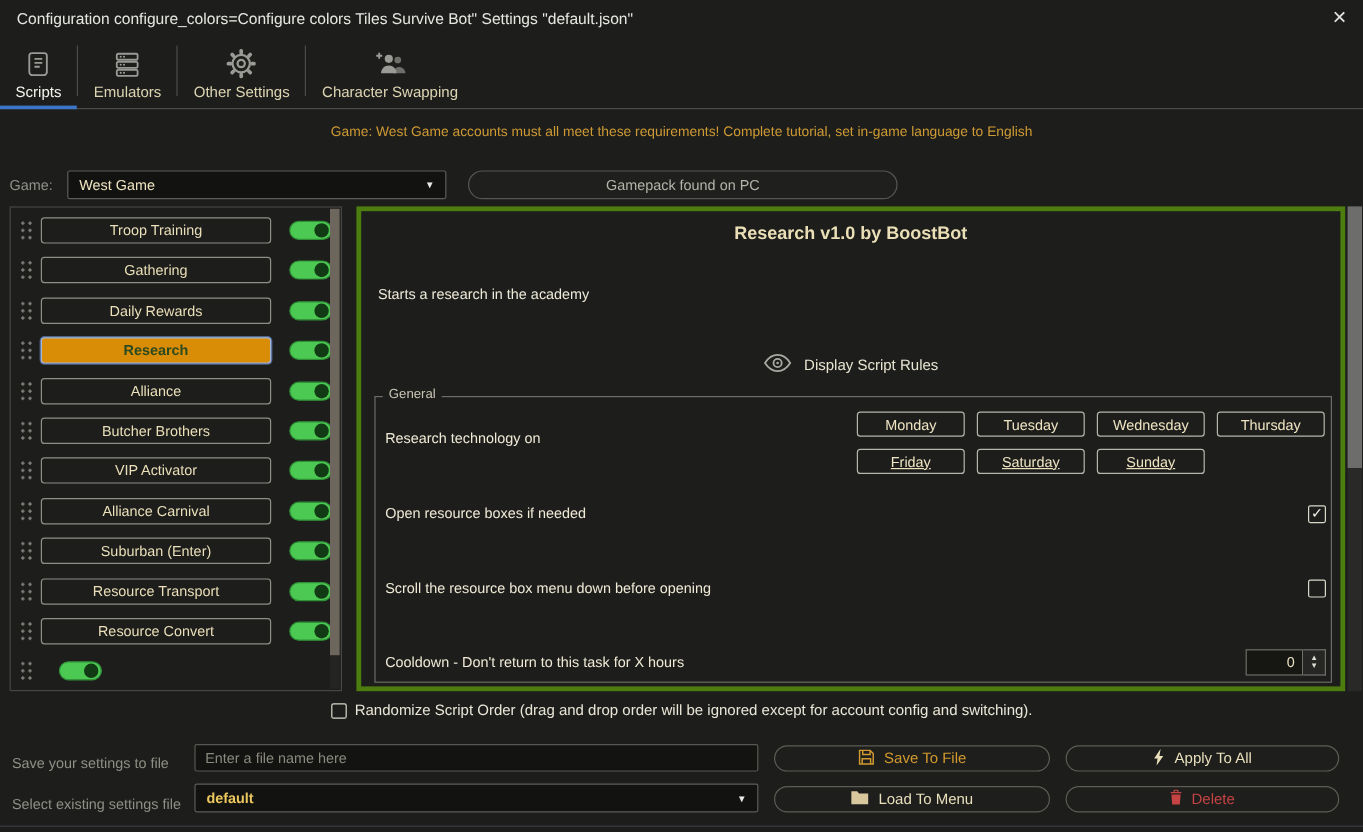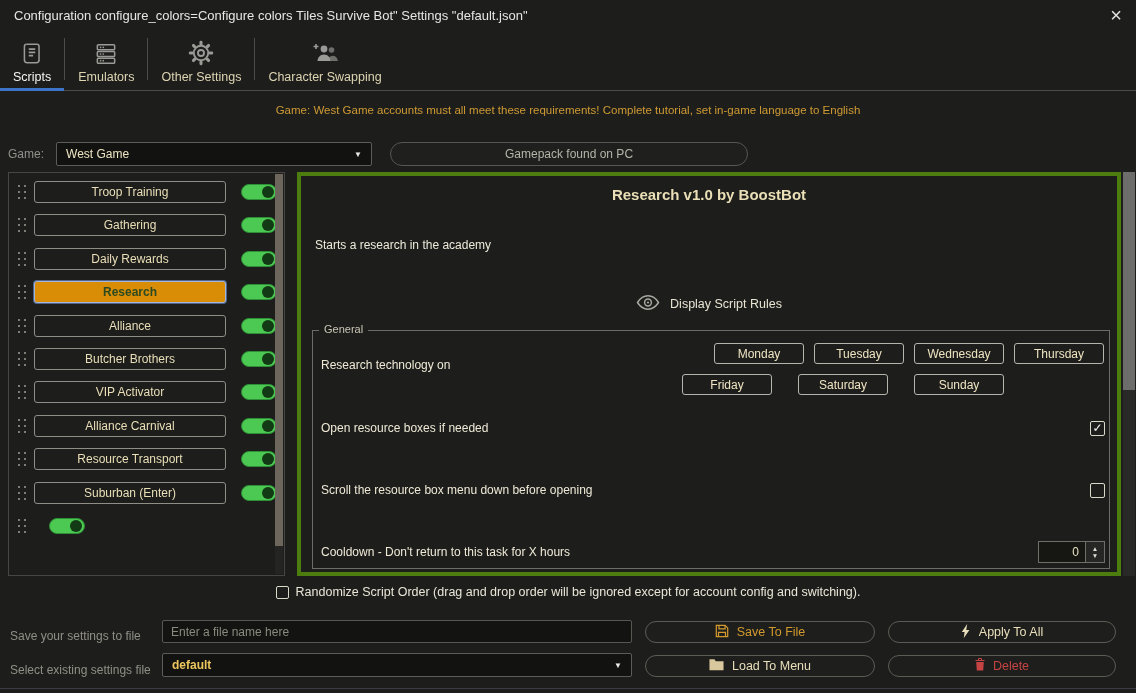--- a/index.html
+++ b/index.html
@@ -41,21 +41,21 @@
   .side-scroll{position:absolute;right:1px;top:1px;bottom:1px;width:8px;background:#242522;}
   .side-scroll .thumb{width:100%;height:93%;background:#6d665c;}
   .main-panel{position:absolute;left:297px;width:824px;top:0;height:404px;border:4px solid #4d7c0f;box-sizing:border-box;}
   .main-title{margin-top:10px;text-align:center;font-size:15px;font-weight:bold;color:#eadfb6;}
   .main-desc{position:absolute;left:14px;top:62px;font-size:12px;color:#edead9;}
   .rules-row{position:absolute;top:118px;left:0;right:0;display:flex;justify-content:center;align-items:center;gap:10px;font-size:12.5px;color:#e8e4d2;}
   .fieldset{position:absolute;left:11px;right:7px;top:154px;bottom:3px;border:1px solid #6c6c68;}
   .legend{position:absolute;top:-8px;left:6px;background:#1d1e1c;padding:0 5px;font-size:11px;color:#cac5b5;}
   .days-label{position:absolute;left:8px;top:27px;color:#efe9d6;}
   .days-row1{position:absolute;top:12px;right:5px;display:flex;gap:10px;}
-  .days-row2{position:absolute;top:43px;right:105px;display:flex;gap:26px;}
+  .days-row2{position:absolute;top:43px;right:105px;display:flex;gap:10px;text-decoration:underline;}
   .day-btn{width:90px;height:21px;border:1px solid #b5b5ae;border-radius:3px;color:#efe4c2;font-size:12px;display:flex;align-items:center;justify-content:center;background:transparent;box-sizing:border-box;}
   .frow{position:absolute;left:8px;right:4px;height:22px;display:flex;align-items:center;justify-content:space-between;color:#efe9d6;}
   .frow.r1{top:86px;}.frow.r2{top:148px;}.frow.r3{top:210px;justify-content:space-between;}
   .checkbox{width:15px;height:15px;border:1px solid #d9d9c9;border-radius:2px;background:transparent;display:flex;align-items:center;justify-content:center;font-size:12px;color:#f2f2ec;box-sizing:border-box;line-height:1;}
   .checkbox.small{width:13px;height:13px;}
   .spin{display:flex;align-items:center;}
   .spin-value{width:48px;height:22px;background:#161713;border:1px solid #6f6f6a;color:#e9e0c2;display:flex;align-items:center;justify-content:flex-end;padding-right:6px;box-sizing:border-box;}
   .spin-btns{width:19px;height:22px;border:1px solid #6f6f6a;border-left:none;background:#262724;display:flex;flex-direction:column;align-items:center;justify-content:center;box-sizing:border-box;color:#dcdcd4;}
   .spin-btns span{font-size:6.5px;line-height:7px;}
   .main-scroll{position:absolute;right:1px;top:0;width:12px;height:404px;background:#292a28;}
@@ -217,28 +217,35 @@
       </div>
     <div class="script-row">
         <span class="handle"></span>
         <div class="script-btn">Alliance Carnival</div>
         <div class="toggle">
           <span class="knob"></span>
         </div>
       </div>
     <div class="script-row">
         <span class="handle"></span>
+        <div class="script-btn">Suburban (Enter)</div>
+        <div class="toggle">
+          <span class="knob"></span>
+        </div>
+      </div>
+    <div class="script-row">
+        <span class="handle"></span>
         <div class="script-btn">Resource Transport</div>
         <div class="toggle">
           <span class="knob"></span>
         </div>
       </div>
     <div class="script-row">
         <span class="handle"></span>
-        <div class="script-btn">Suburban (Enter)</div>
+        <div class="script-btn">Resource Convert</div>
         <div class="toggle">
           <span class="knob"></span>
         </div>
       </div>
     <div class="script-row">
         <span class="handle"></span>
         <div class="toggle">
           <span class="knob"></span>
         </div>
       </div>

